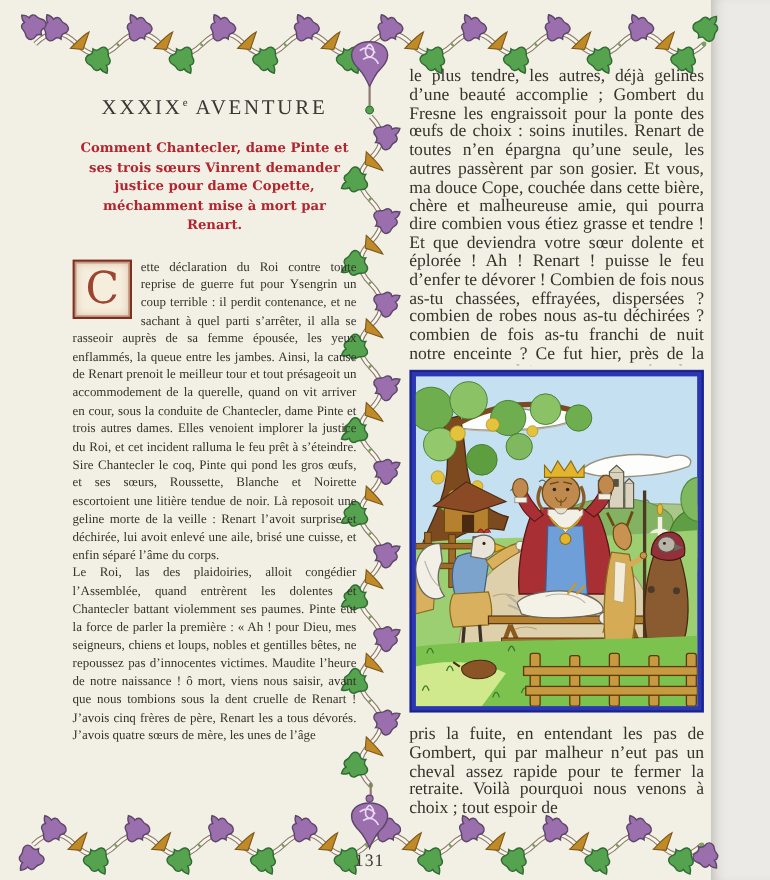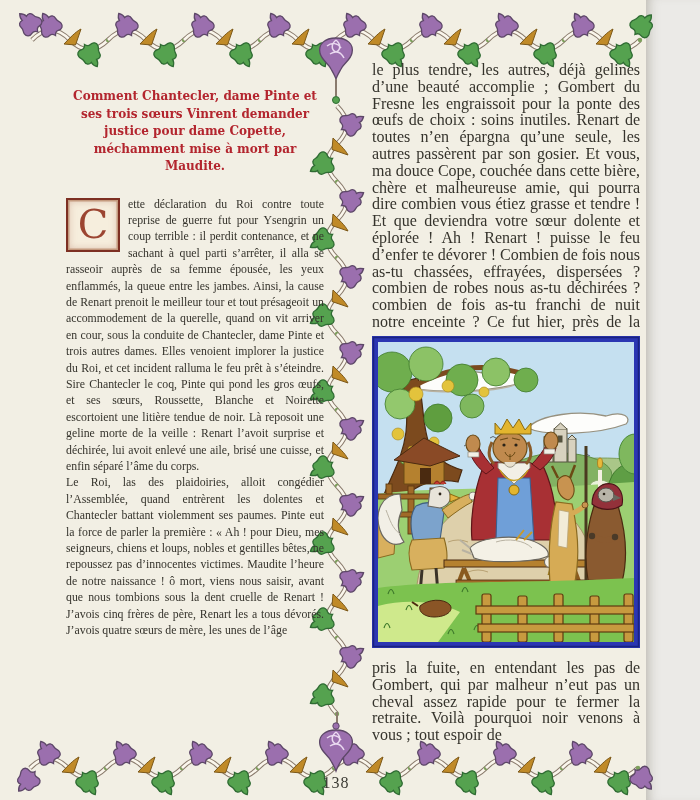--- a/index.html
+++ b/index.html
@@ -115,22 +115,23 @@
       <use href="#tf" transform="translate(-2,12) rotate(-140)" fill="#9b6fae" stroke="#5d4768"></use>
       <use href="#tf" transform="translate(612,10) rotate(140)" fill="#9b6fae" stroke="#5d4768"></use>
     </g>
     <g transform="translate(336,734)">
       <circle cy="-8" r="3.2" fill="#9b6fae" stroke="#5d4768"></circle>
       <use href="#orn"></use>
     </g>
   </svg>
 
   <div class="left-col">
-
-    <div class="chapter-summary">Comment Chantecler, dame Pinte et ses trois sœurs Vinrent demander justice pour dame Copette, méchamment mise à mort par Maudite.</div>
+    <h1 class="chapter-title"><span>XXXIX</span><sup>e</sup> <span>AVENTURE</span></h1>
+
+    <div class="chapter-summary">Comment Chantecler, dame Pinte et ses trois sœurs Vinrent demander justice pour dame Copette, méchamment mise à mort par Renart.</div>
 
     <div class="body-text">
       <p><span class="drop-cap">C</span><span>ette déclaration du Roi contre toute reprise de guerre fut pour Ysengrin un coup terrible : il perdit contenance, et ne sachant à quel parti s’arrêter, il alla se rasseoir auprès de sa femme épousée, les yeux enflammés, la queue entre les jambes. Ainsi, la cause de Renart prenoit le meilleur tour et tout présageoit un accommodement de la querelle, quand on vit arriver en cour, sous la conduite de Chantecler, dame Pinte et trois autres dames. Elles venoient implorer la justice du Roi, et cet incident ralluma le feu prêt à s’éteindre. Sire Chantecler le coq, Pinte qui pond les gros œufs, et ses sœurs, Roussette, Blanche et Noirette escortoient une litière tendue de noir. Là reposoit une geline morte de la veille : Renart l’avoit surprise et déchirée, lui avoit enlevé une aile, brisé une cuisse, et enfin séparé l’âme du corps.</span></p>
       <p>Le Roi, las des plaidoiries, alloit congédier l’Assemblée, quand entrèrent les dolentes et Chantecler battant violemment ses paumes. Pinte eut la force de parler la première : « Ah ! pour Dieu, mes seigneurs, chiens et loups, nobles et gentilles bêtes, ne repoussez pas d’innocentes victimes. Maudite l’heure de notre naissance ! ô mort, viens nous saisir, avant que nous tombions sous la dent cruelle de Renart ! J’avois cinq frères de père, Renart les a tous dévorés. J’avois quatre sœurs de mère, les unes de l’âge</p>
     </div>
   </div>
 
   <div class="right-col">
     <p class="pblock p-top">le plus tendre, les autres, déjà gelines d’une beauté accomplie ; Gombert du Fresne les engraissoit pour la ponte des œufs de choix : soins inutiles. Renart de toutes n’en épargna qu’une seule, les autres passèrent par son gosier. Et vous, ma douce Cope, couchée dans cette bière, chère et malheureuse amie, qui pourra dire combien vous étiez grasse et tendre ! Et que deviendra votre sœur dolente et éplorée ! Ah ! Renart ! puisse le feu d’enfer te dévorer ! Combien de fois nous as-tu chassées, effrayées, dispersées ? combien de robes nous as-tu déchirées ? combien de fois as-tu franchi de nuit notre enceinte ? Ce fut hier, près de la porte, que tu laissas ma sœur étendue, sans vie. Tu</p>
 
@@ -301,18 +302,18 @@
             <rect x="176" y="252" width="9" height="48" rx="2"></rect>
               <rect x="212" y="254" width="9" height="46" rx="2"></rect>
             <rect x="246" y="252" width="9" height="48" rx="2"></rect>
             <rect x="98" y="264" width="158" height="8"></rect>
               <rect x="100" y="282" width="156" height="8"></rect>
           </g>
         </g>
       </svg>
     </div>
 
-    <p class="pblock p-bottom">pris la fuite, en entendant les pas de Gombert, qui par malheur n’eut pas un cheval assez rapide pour te fermer la retraite. Voilà pourquoi noir venons à vous ; tout espoir de</p>
+    <p class="pblock p-bottom">pris la fuite, en entendant les pas de Gombert, qui par malheur n’eut pas un cheval assez rapide pour te fermer la retraite. Voilà pourquoi nous venons à choix ; tout espoir de</p>
   </div>
 
-  <div class="page-number">138</div>
+  <div class="page-number">131</div>
 
 </div>
 
 </body></html>

